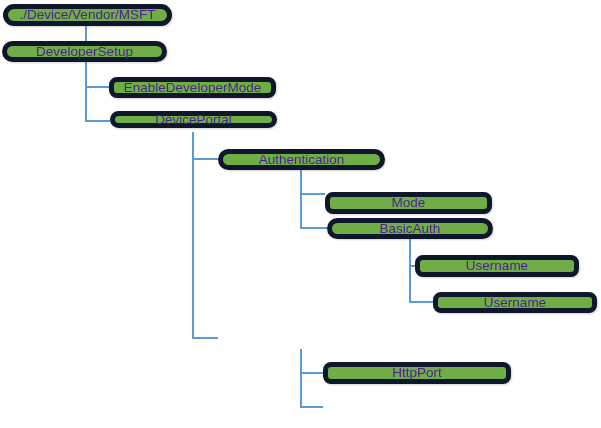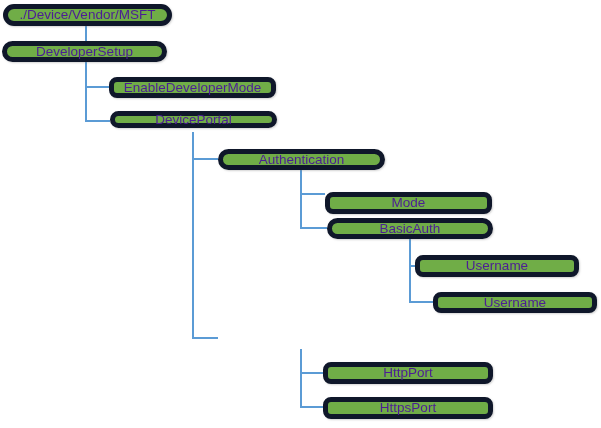--- a/index.html
+++ b/index.html
@@ -36,21 +36,21 @@
   .n1  { left: 3px;   top: 4px;   width: 169px; height: 22px; }
   .n2  { left: 2px;   top: 41px;  width: 165px; height: 21px; }
   .n3  { left: 109px; top: 77px;  width: 167px; height: 21px; }
   .n4  { left: 110px; top: 111px; width: 167px; height: 17px; }
   .n5  { left: 218px; top: 149px; width: 167px; height: 21px; }
   .n6  { left: 325px; top: 192px; width: 167px; height: 22px; }
   .n7  { left: 327px; top: 218px; width: 166px; height: 21px; }
   .n8  { left: 415px; top: 255px; width: 164px; height: 22px; }
   .n9  { left: 433px; top: 292px; width: 164px; height: 21px; }
   .n10 { left: 218px; top: 328px; width: 167px; height: 21px; }
-  .n11 { left: 323px; top: 362px; width: 170px; height: 22px; }
+  .n11 { left: 323px; top: 362px; width: 188px; height: 22px; }
   .n12 { left: 323px; top: 397px; width: 170px; height: 22px; }
 </style>
 </head>
 <body>
 
 <div class="canvas">
 
   <div class="vline" style="left:85px;  top:25px;  height:16px;"></div>
   <div class="vline" style="left:85px;  top:62px;  height:60px;"></div>
   <div class="vline" style="left:192px; top:132px; height:207px;"></div>
@@ -72,15 +72,14 @@
   <div class="node pill n1">./Device/Vendor/MSFT</div>
   <div class="node pill n2">DeveloperSetup</div>
   <div class="node rect n3">EnableDeveloperMode</div>
   <div class="node pill n4">DevicePortal</div>
   <div class="node pill n5">Authentication</div>
   <div class="node rect n6">Mode</div>
   <div class="node pill n7">BasicAuth</div>
   <div class="node rect n8">Username</div>
   <div class="node rect n9">Username</div>
   <div class="node rect n11">HttpPort</div>
-  <div class="node rect n12">HttpsPort</div>
 
 </div>
 
 </body></html>

